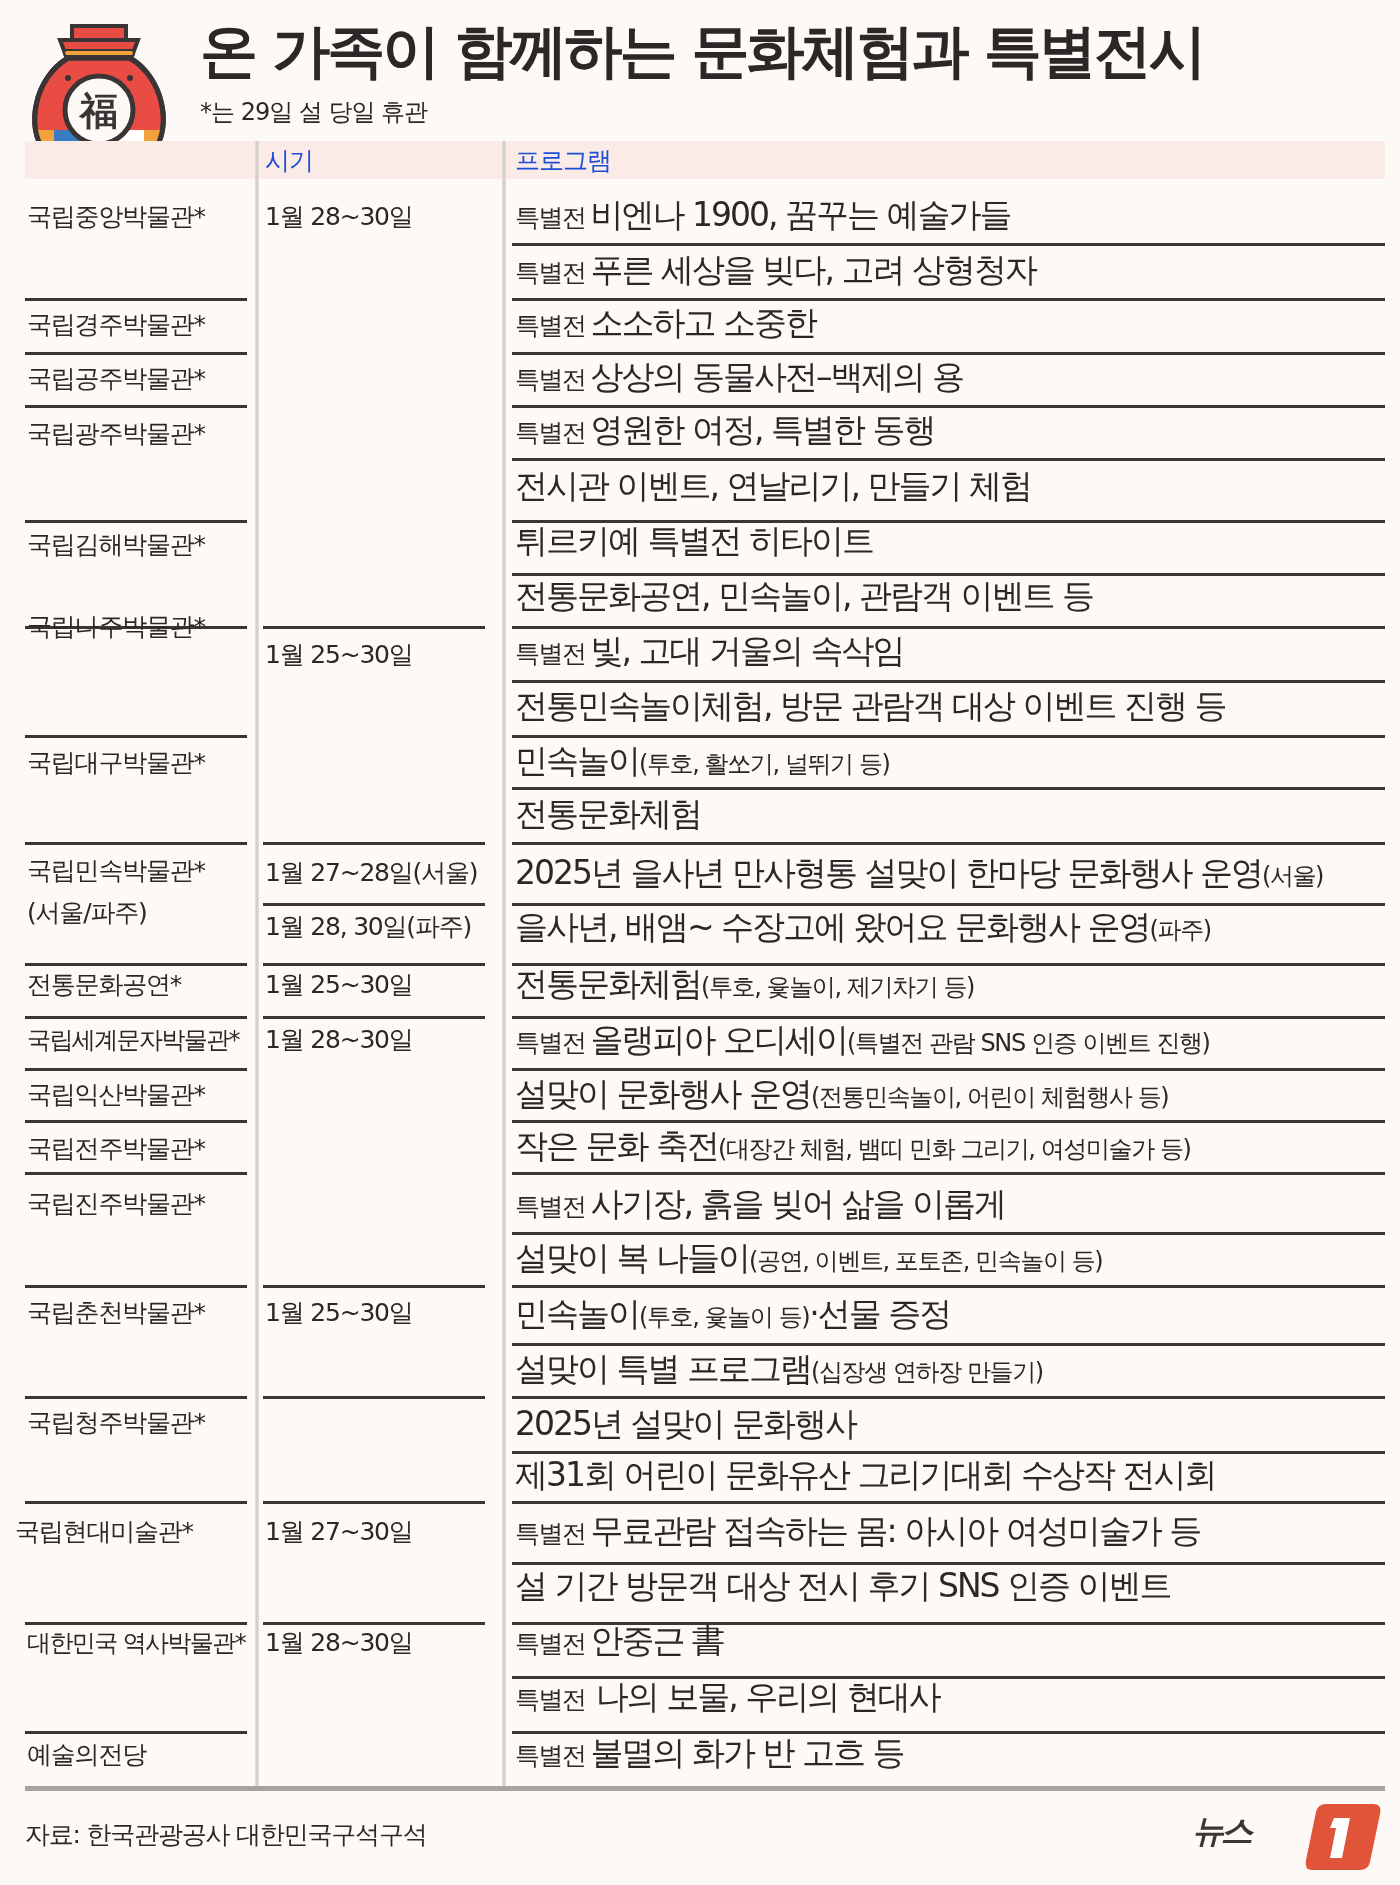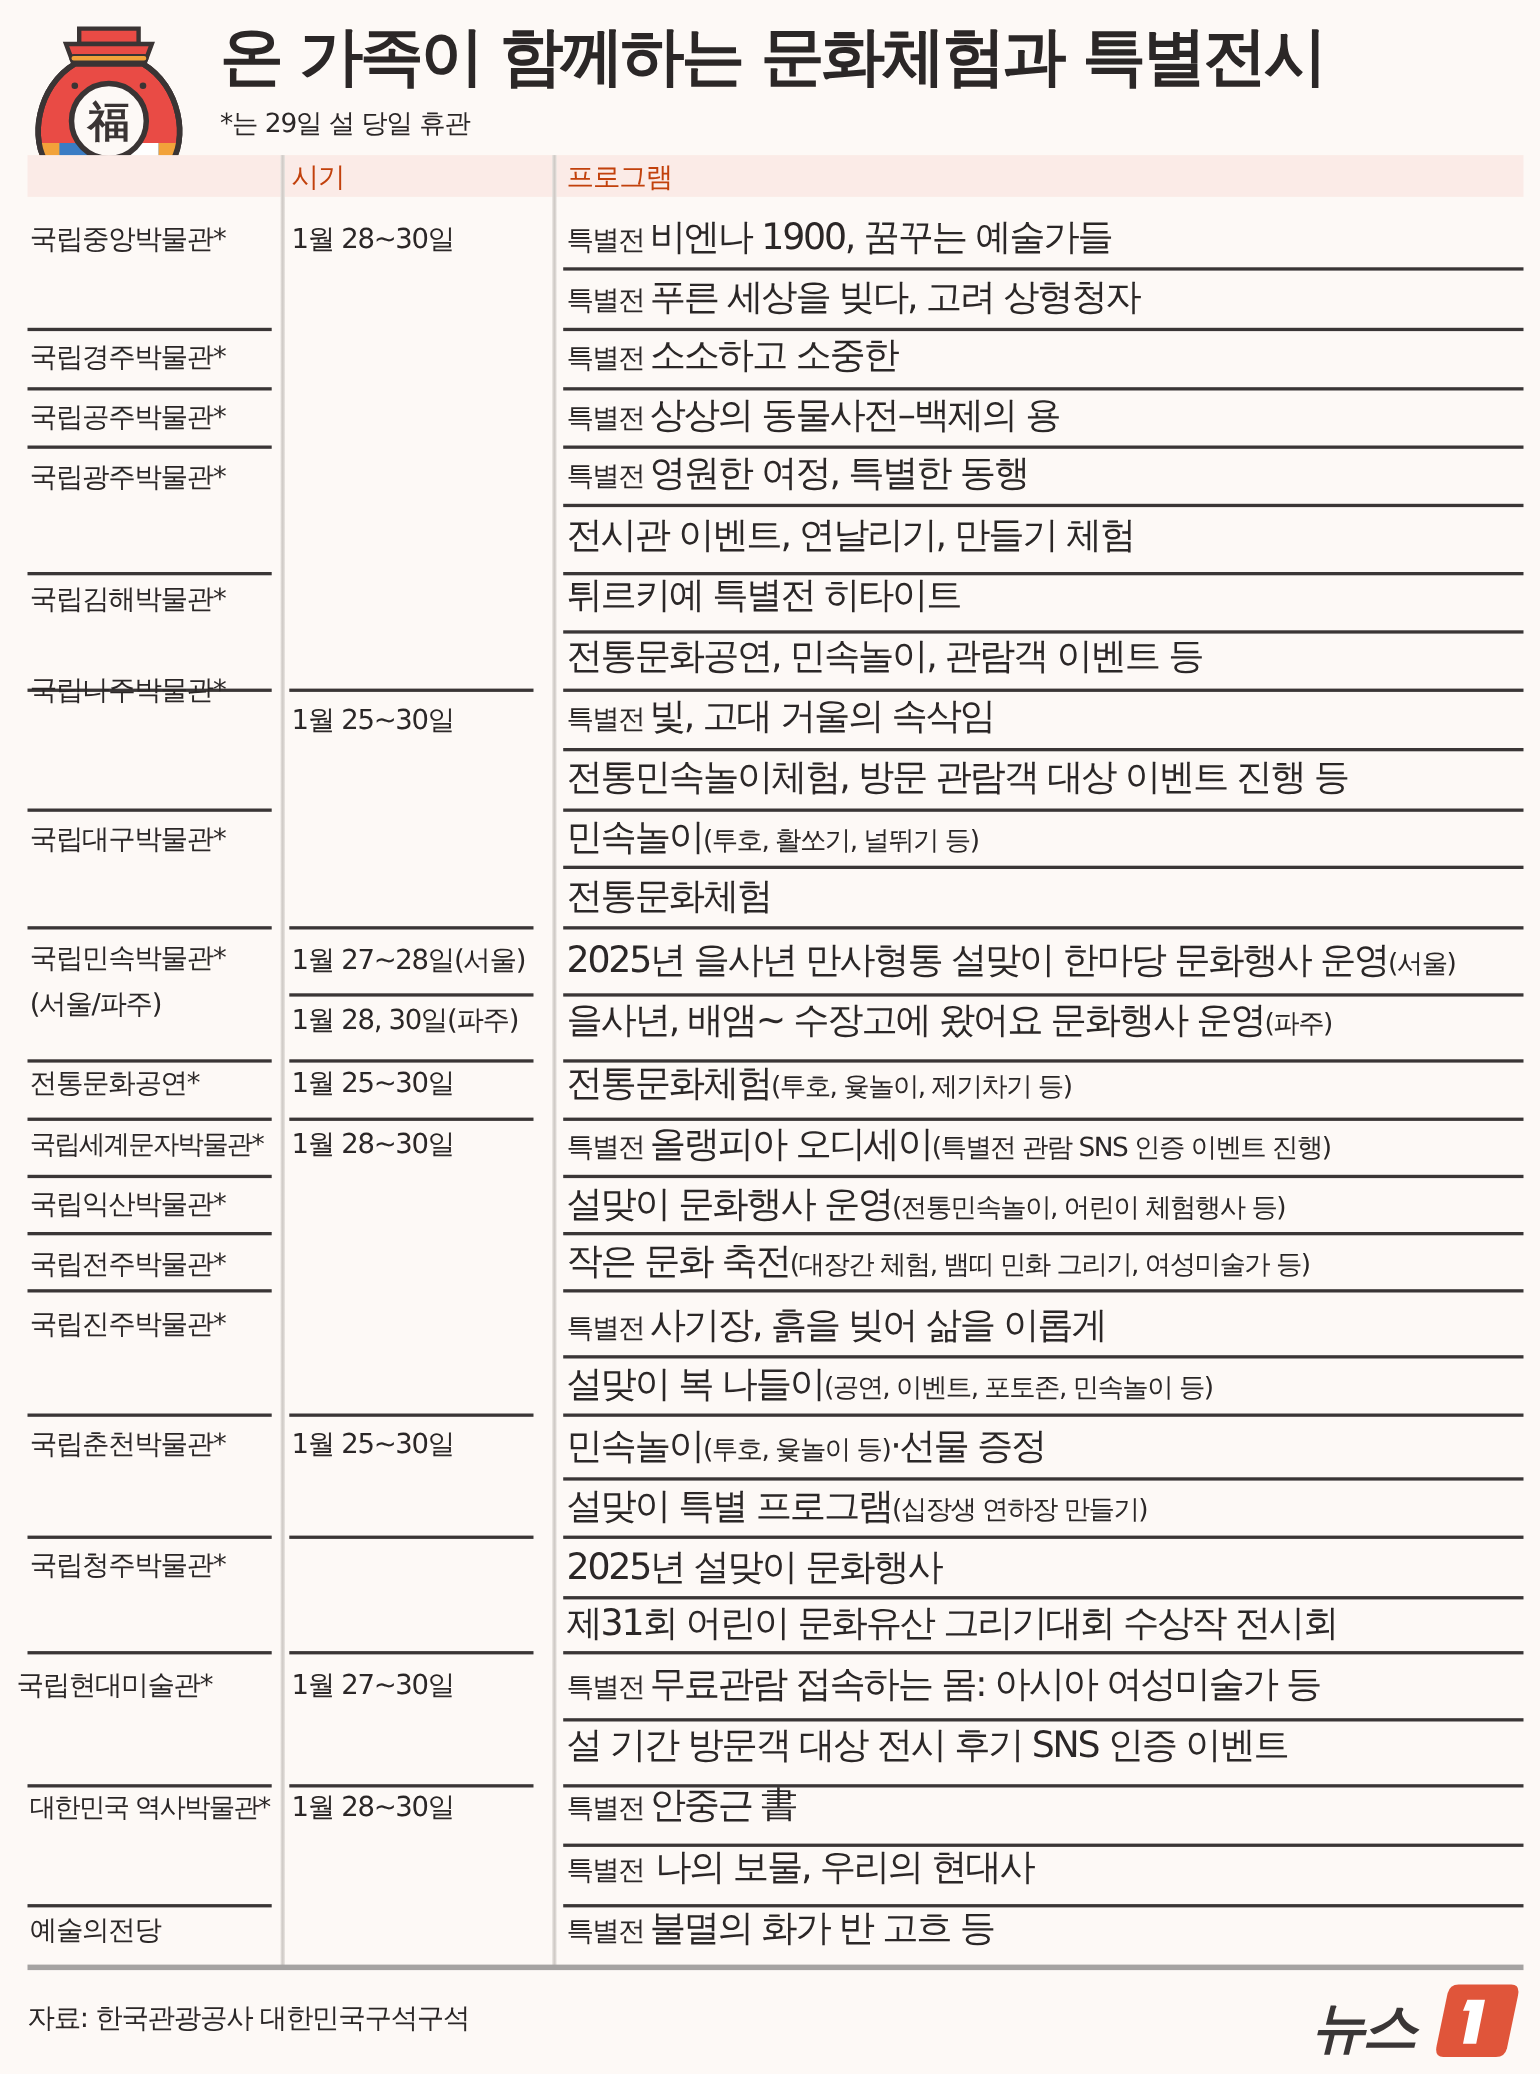--- a/index.html
+++ b/index.html
@@ -4,21 +4,21 @@
 <style>
   html, body { margin:0; padding:0; }
   body {
     width:1400px; height:1885px; background:#fdf9f6; position:relative; overflow:hidden;
     font-family: "DejaVu Sans", "Liberation Sans", sans-serif; color:#2b2727;
   }
   .logo { position:absolute; left:24px; top:18px; width:150px; height:150px; }
   .title { position:absolute; left:200px; top:22px; font-size:58px; font-weight:bold; letter-spacing:-3px; color:#2b2727; line-height:1; }
   .subtitle { position:absolute; left:200px; top:96px; font-size:24px; letter-spacing:-1px; color:#2b2727; }
   .head-band { position:absolute; left:25px; top:141px; width:1360px; height:38px; background:#fbebe7; }
-  .head-label { position:absolute; top:144px; font-size:25px; letter-spacing:-1px; color:#c2410c; }
+  .head-label { position:absolute; top:144px; font-size:25px; letter-spacing:-1px; color:#1d4ed8; }
   .vdiv { position:absolute; top:141px; width:4px; height:1648px; background:linear-gradient(to right,#e6e2de,#cfcac6,#e6e2de); }
   .hline { position:absolute; height:3px; background:#3a3636; }
   .cell { position:absolute; font-size:25px; letter-spacing:-1.2px; color:#2b2727; white-space:nowrap; line-height:30px; }
   .prog { position:absolute; left:515px; white-space:nowrap; line-height:34px; color:#2b2727; }
   .prog .pfx { font-size:25px; letter-spacing:-1.5px; font-weight:normal; }
   .prog .main { font-size:33px; font-weight:normal; letter-spacing:-2px; }
   .prog .note { font-size:24px; letter-spacing:-1.4px; font-weight:normal; }
   .bottom-bar { position:absolute; left:25px; top:1786px; width:1360px; height:5px; background:#a5a3a2; }
   .source { position:absolute; left:25px; top:1818px; font-size:25px; letter-spacing:-1.2px; color:#2b2727; }
   .brand { position:absolute; left:1192px; top:1800px; width:190px; height:72px; }
@@ -171,18 +171,18 @@
   <div class="prog" style="top:1680px"><span class="pfx">특별전</span>&nbsp; <span class="main">나의 보물, 우리의 현대사</span></div>
   <div class="hline" style="left:512px;top:1731px;width:873px"></div>
   <div class="prog" style="top:1736px"><span class="pfx">특별전</span> <span class="main">불멸의 화가 반 고흐 등</span></div>
 </div>
 
 <div class="bottom-bar"></div>
 
 <div class="source">자료: 한국관광공사 대한민국구석구석</div>
 
 <div class="brand">
-  <span style="position:absolute;left:0;top:10px;font-size:50px;font-weight:bold;font-style:italic;letter-spacing:-3px;color:#3a3636;">뉴스</span>
+  <span style="position:absolute;left:0;top:10px;font-size:32px;font-weight:bold;font-style:italic;letter-spacing:-3px;color:#3a3636;">뉴스</span>
   <svg style="position:absolute;left:112px;top:0;" width="78" height="72" viewBox="0 0 78 72">
     <path d="M22 4 H70 Q78 4 76 14 L66 62 Q64 70 56 70 H8 Q0 70 2 60 L12 12 Q14 4 22 4 Z" fill="#e0553a"></path>
     <path d="M30 18 H46 L38 58 H26 L32 28 H26 Z" fill="#ffffff"></path>
   </svg>
 </div>
 
 </body></html>

